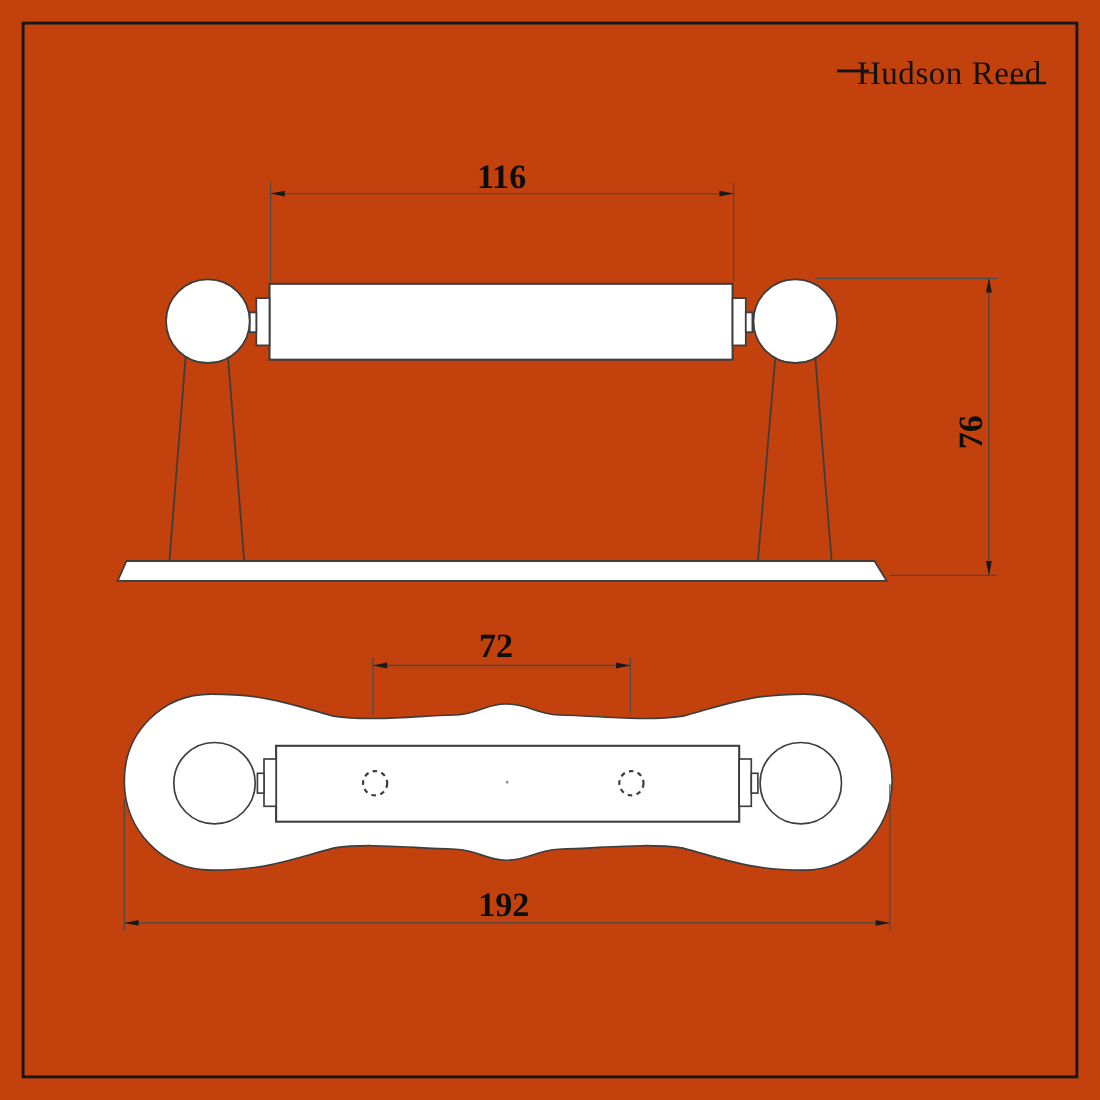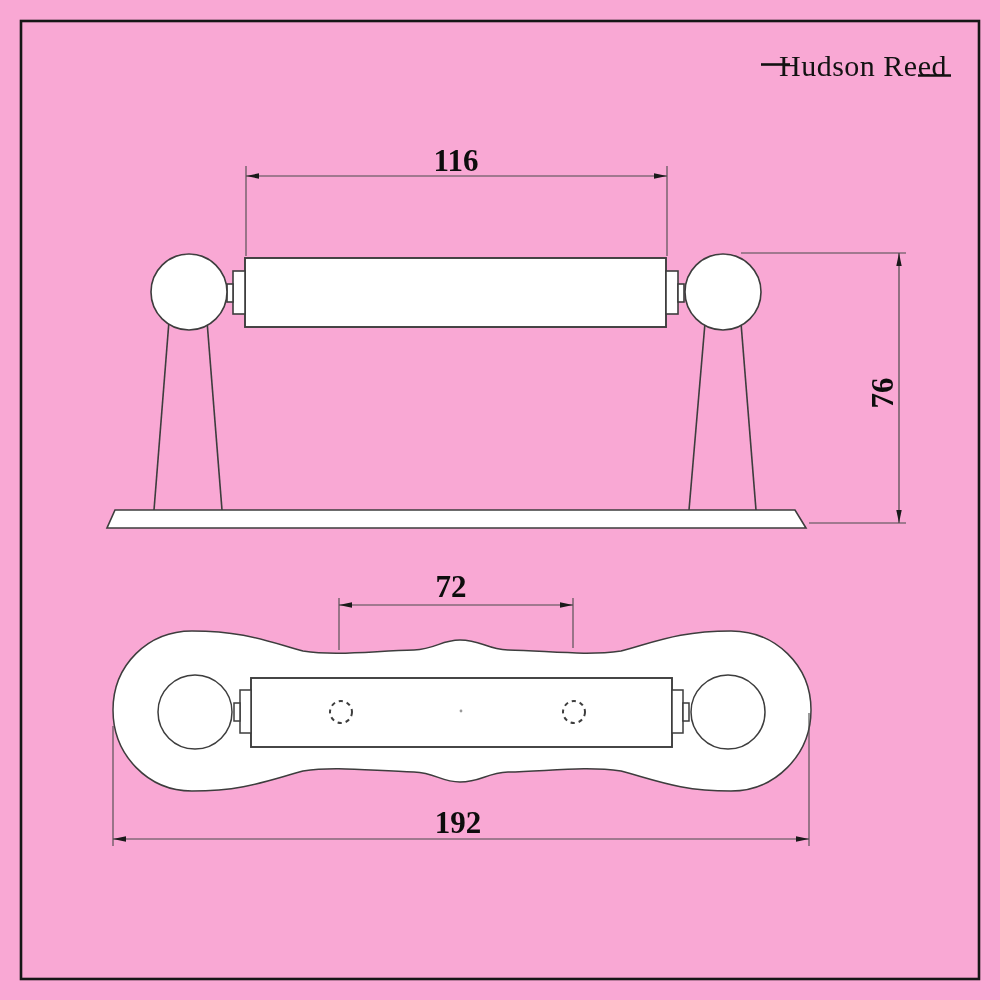--- a/index.html
+++ b/index.html
@@ -1,19 +1,19 @@
 <!DOCTYPE html>
 <html><head>
 <meta charset="utf-8">
 <style>
   html,body{margin:0;padding:0;background:#ffffff;}
   .sheet{
     position:relative;
     width:1000px;height:1000px;
-    background:#f9a8d4;
+    background:#c2410c;
     font-family:"Liberation Serif", serif;
     overflow:hidden;
   }
   svg{display:block;}
   text{fill:#0d0d0d;}
   .dim-text{
     font-family:"Liberation Serif", serif;
     font-weight:bold;
     font-size:31px;
     fill:#0d0d0d;

